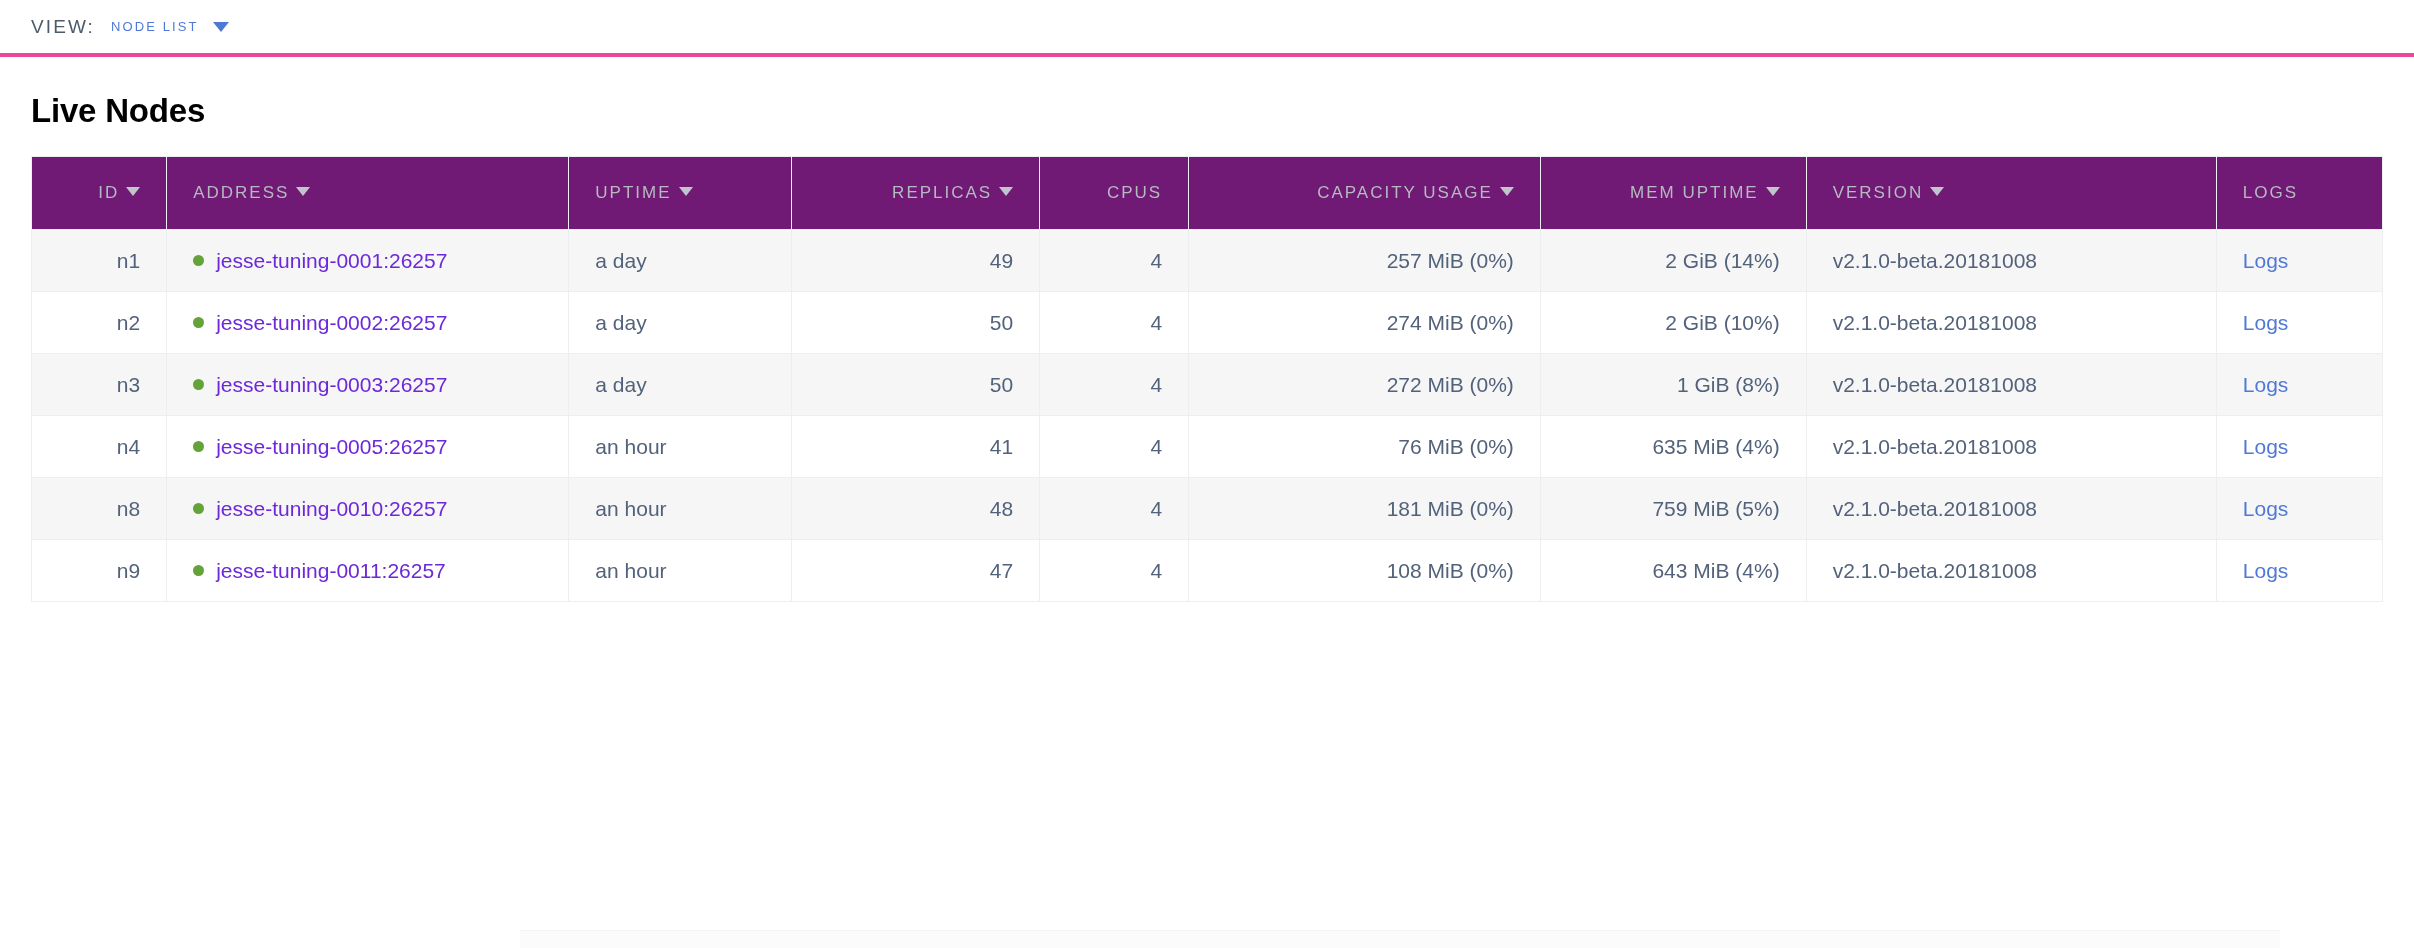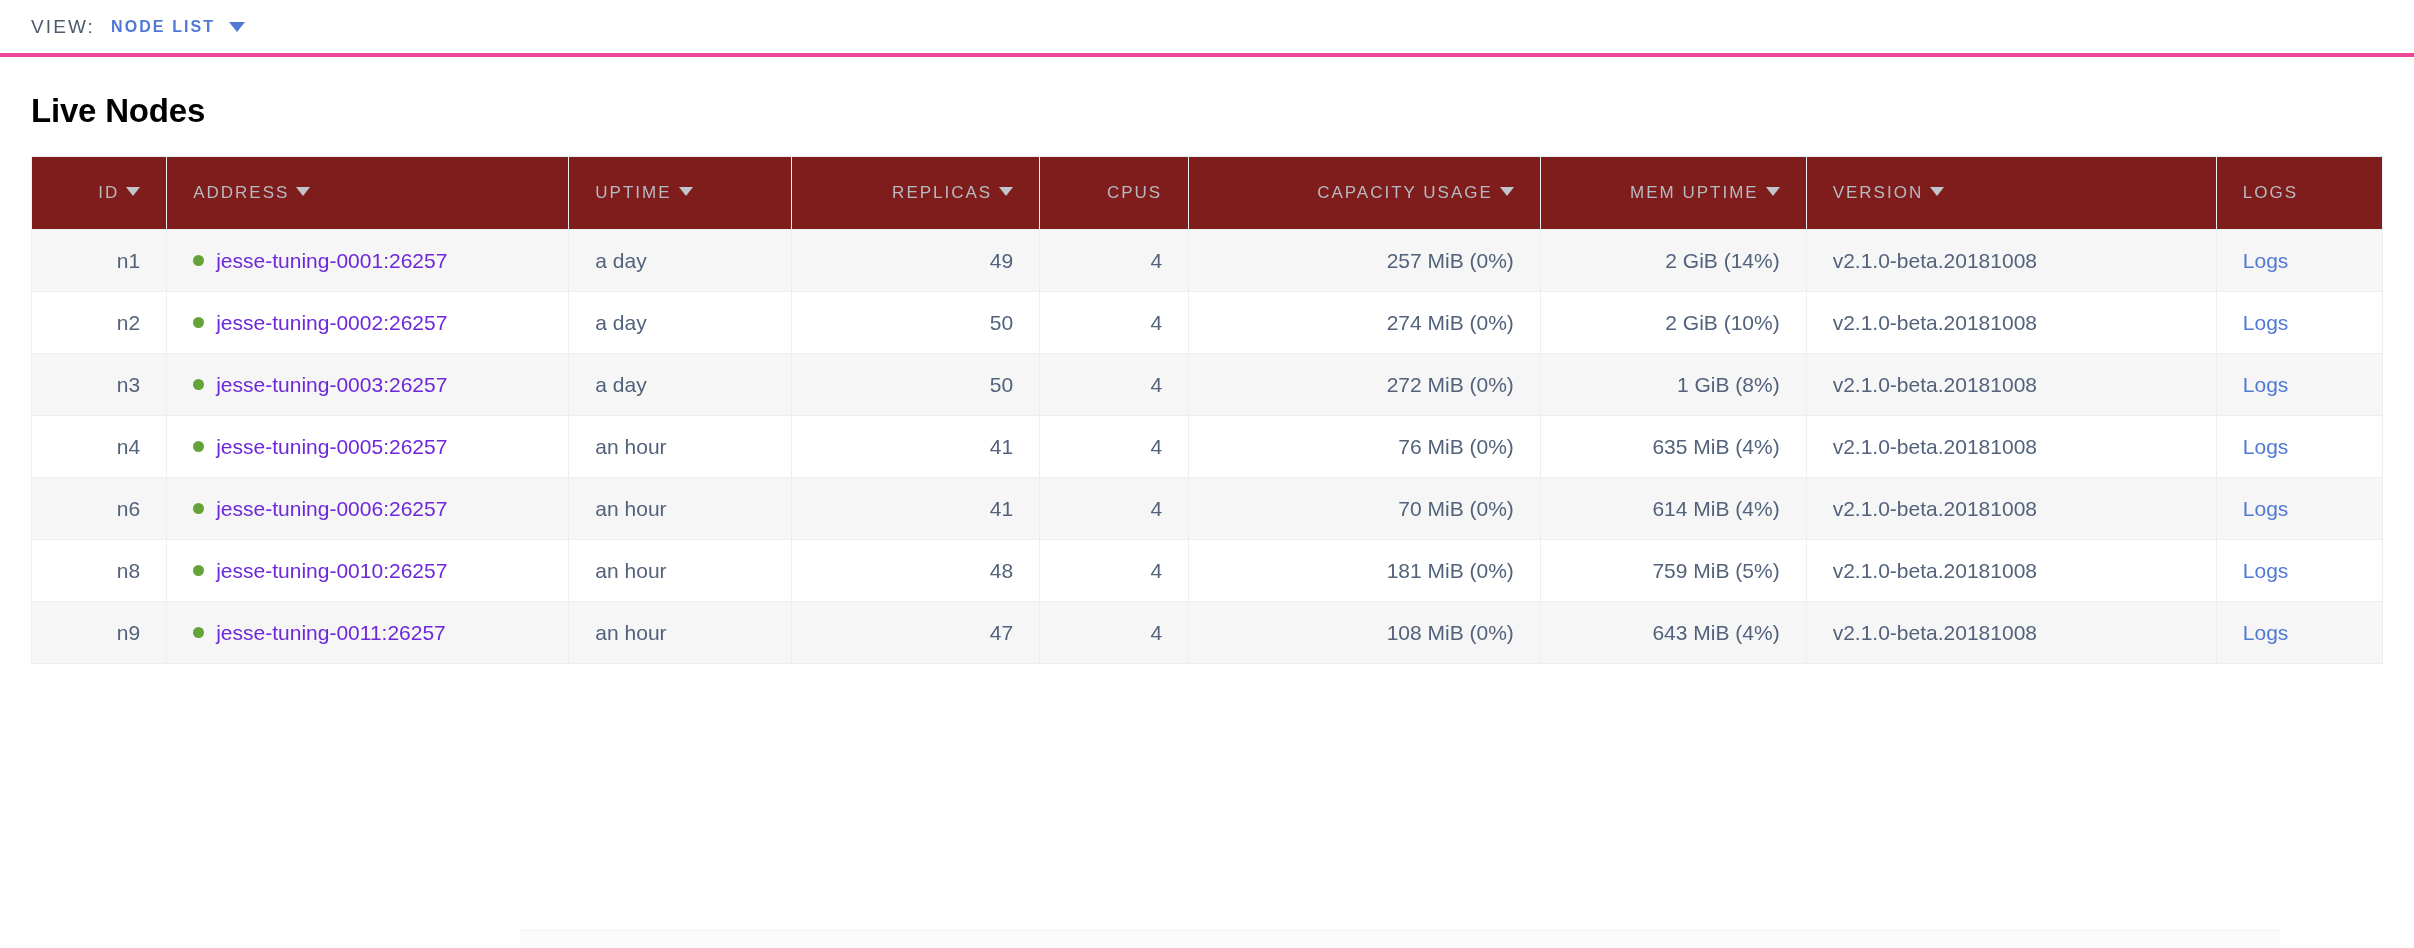--- a/index.html
+++ b/index.html
@@ -27,24 +27,24 @@
     color: #4d5a6b;
     font-weight: 400;
   }
   .view-select {
     display: flex;
     align-items: center;
     margin-left: 16px;
     cursor: pointer;
   }
   .view-value {
-    font-size: 16px;
+    font-size: 13px;
     letter-spacing: 2.1px;
     color: #5079d6;
-    font-weight: 700;
+    font-weight: 400;
   }
   .caret {
     margin-left: 14px;
     width: 0; height: 0;
     border-left: 8px solid transparent;
     border-right: 8px solid transparent;
     border-top: 10px solid #5079d6;
   }
 
   
@@ -67,21 +67,21 @@
   }
   thead th {
     height: 73px;
     font-size: 17px;
     font-weight: 400;
     letter-spacing: 2.0px;
     color: #b6bac0;
     border-top: 1px solid #eceef0;
     border-bottom: 1px solid #eceef0;
     border-left: 1px solid #eceef0;
-    background: #7f1d1d;
+    background: #701a75;
     vertical-align: middle;
     white-space: nowrap;
     margin-top: 24px;
   }
   thead th:last-child { border-right: 1px solid #eceef0; }
 
   tbody td {
     height: 62px;
     font-size: 21px;
     color: #53627b;
@@ -237,36 +237,20 @@
           </td>
           <td class="ta-l pad-l">an hour</td>
           <td class="ta-r pad-r">41</td>
           <td class="ta-r pad-r">4</td>
           <td class="ta-r pad-r">76 MiB (0%)</td>
           <td class="ta-r pad-r">635 MiB (4%)</td>
           <td class="ta-l pad-l">v2.1.0-beta.20181008</td>
           <td class="ta-l pad-l"><a class="logs-link">Logs</a></td>
         </tr>
         <tr>
-          <td class="ta-r pad-r">n6</td>
-          <td class="pad-l">
-            <div class="addr-cell">
-              <span class="dot"></span>
-              <a class="link">jesse-tuning-0006:26257</a>
-            </div>
-          </td>
-          <td class="ta-l pad-l">an hour</td>
-          <td class="ta-r pad-r">41</td>
-          <td class="ta-r pad-r">4</td>
-          <td class="ta-r pad-r">70 MiB (0%)</td>
-          <td class="ta-r pad-r">614 MiB (4%)</td>
-          <td class="ta-l pad-l">v2.1.0-beta.20181008</td>
-          <td class="ta-l pad-l"><a class="logs-link">Logs</a></td>
-        </tr>
-        <tr>
           <td class="ta-r pad-r">n8</td>
           <td class="pad-l">
             <div class="addr-cell">
               <span class="dot"></span>
               <a class="link">jesse-tuning-0010:26257</a>
             </div>
           </td>
           <td class="ta-l pad-l">an hour</td>
           <td class="ta-r pad-r">48</td>
           <td class="ta-r pad-r">4</td>

